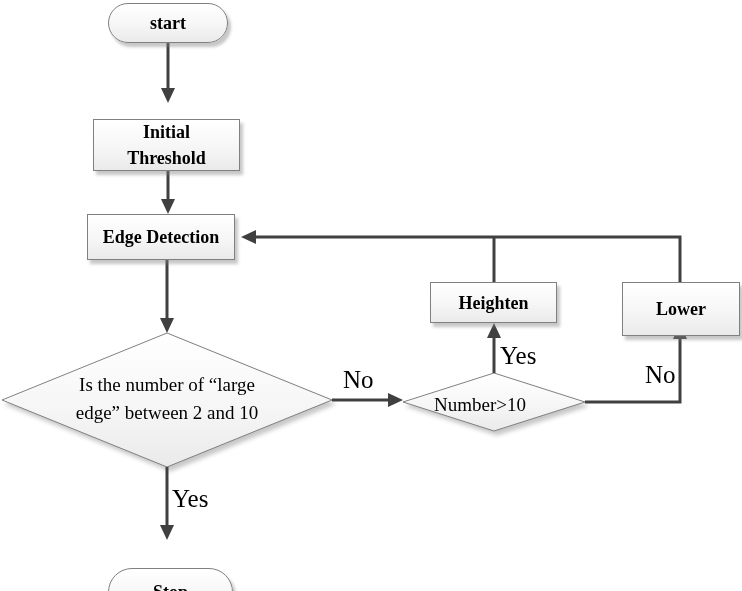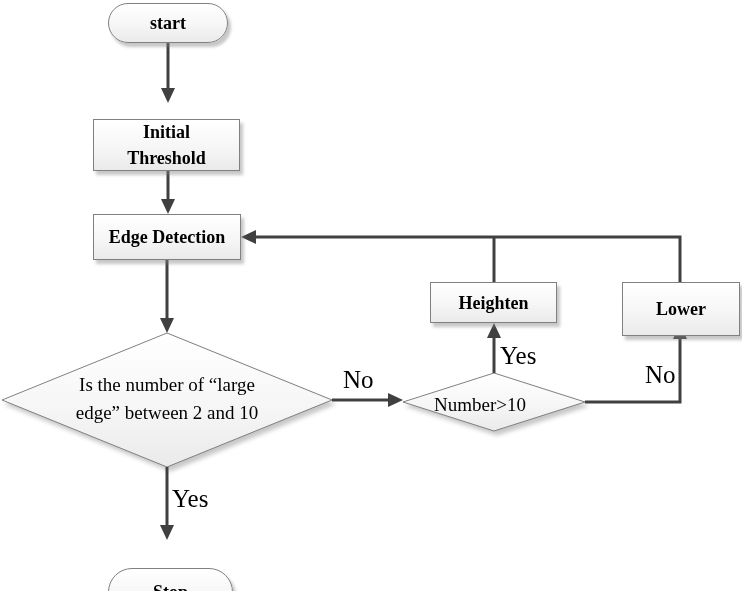--- a/index.html
+++ b/index.html
@@ -126,21 +126,21 @@
   </svg>
 
   <div class="node terminator" style="left:108px; top:3px; width:120px; height:40px;">
     <span class="node-label">start</span>
   </div>
 
   <div class="node" style="left:93px; top:103px; width:147px; height:52px;margin-top:16px;">
     <span class="node-label wrap-narrow">Initial Threshold</span>
   </div>
 
-  <div class="node" style="left:93px; top:214px; width:148px; height:46px;">
+  <div class="node" style="left:87px; top:214px; width:148px; height:46px;">
     <span class="node-label">Edge Detection</span>
   </div>
 
   <div class="diamond-label" style="left:37px; top:371px; width:260px;">
     <div>Is the number of “large</div>
     <div>edge” between 2 and 10</div>
   </div>
 
   <div class="diamond-label" style="left:420px; top:391px; width:120px;">
     <div>Number&gt;10</div>

